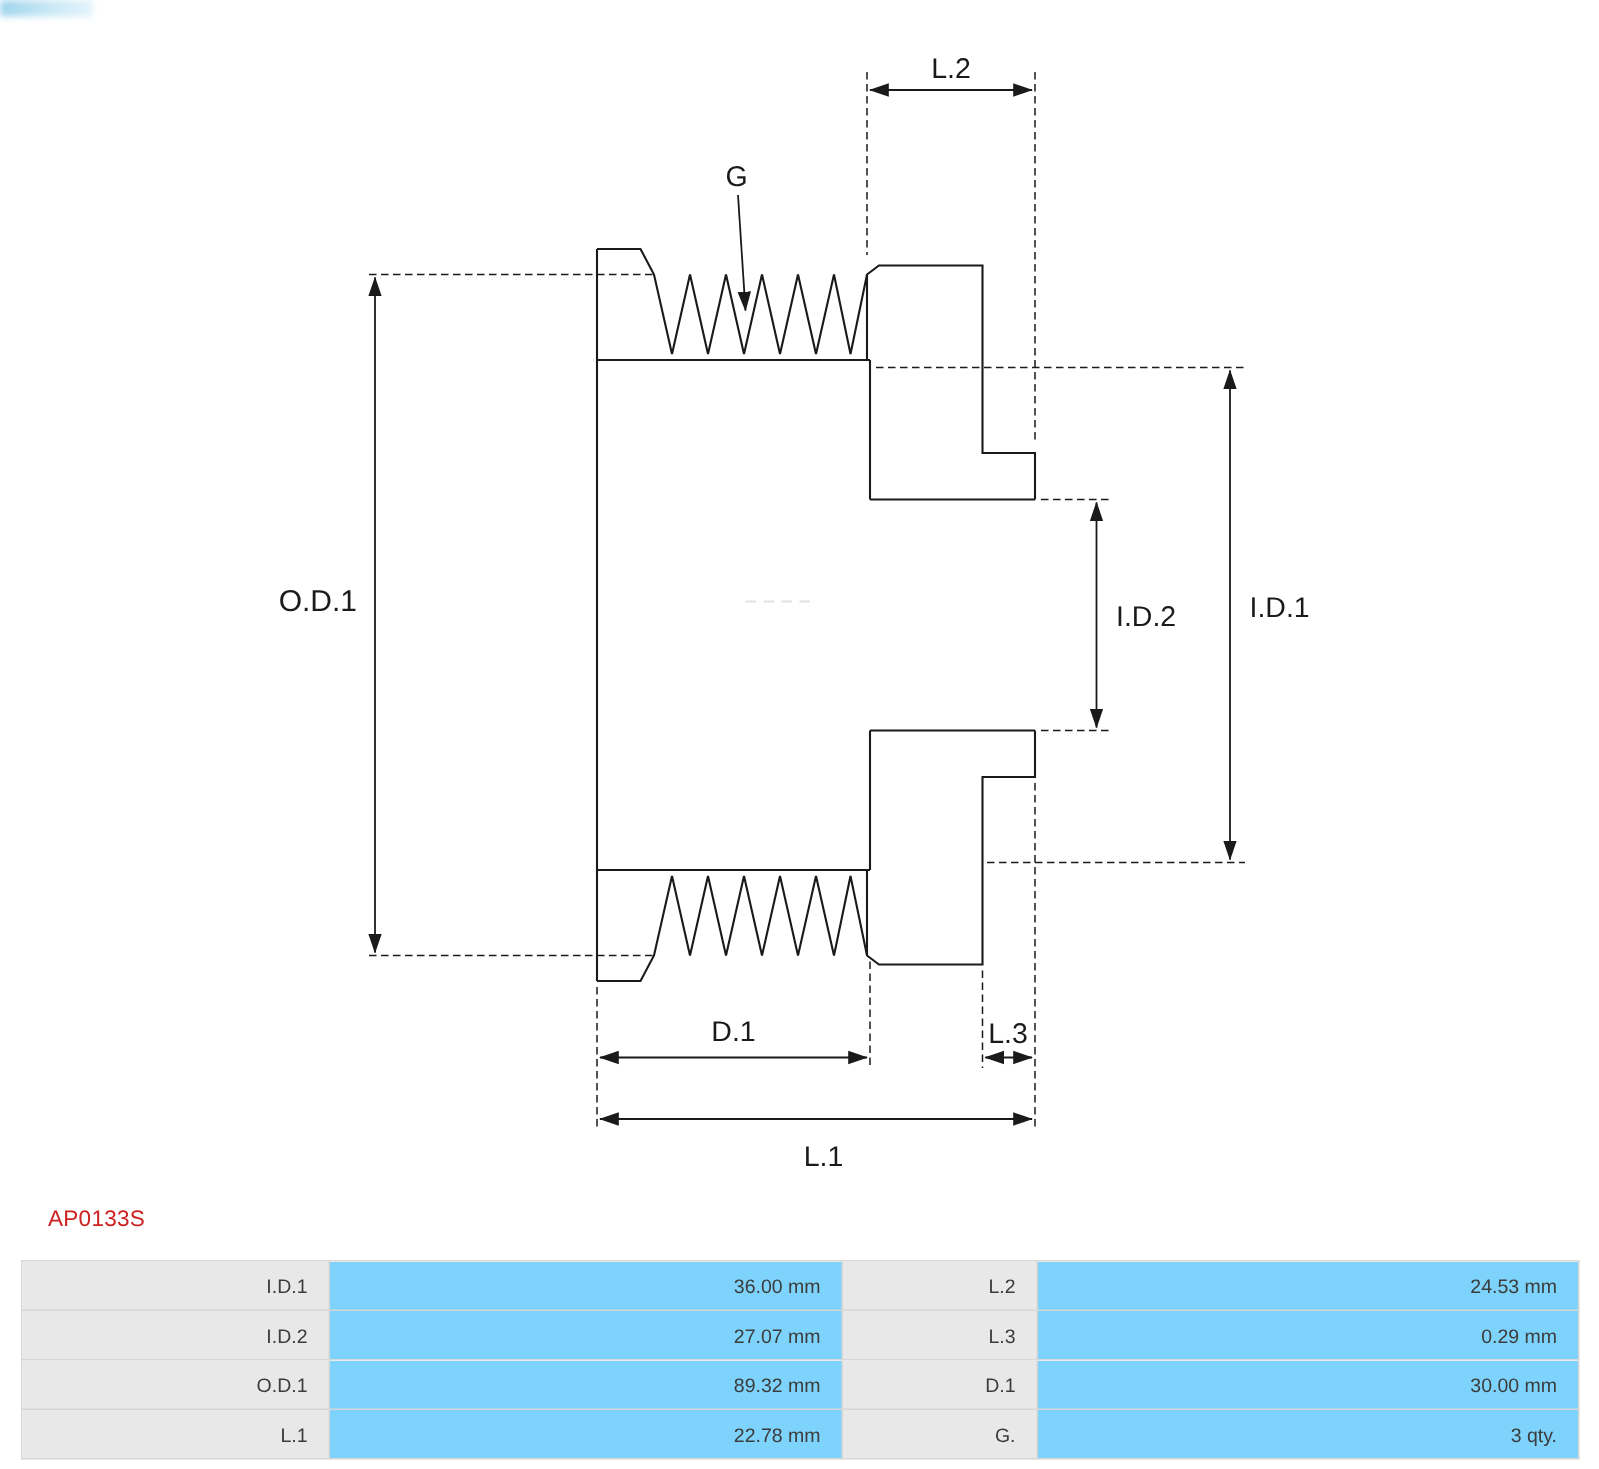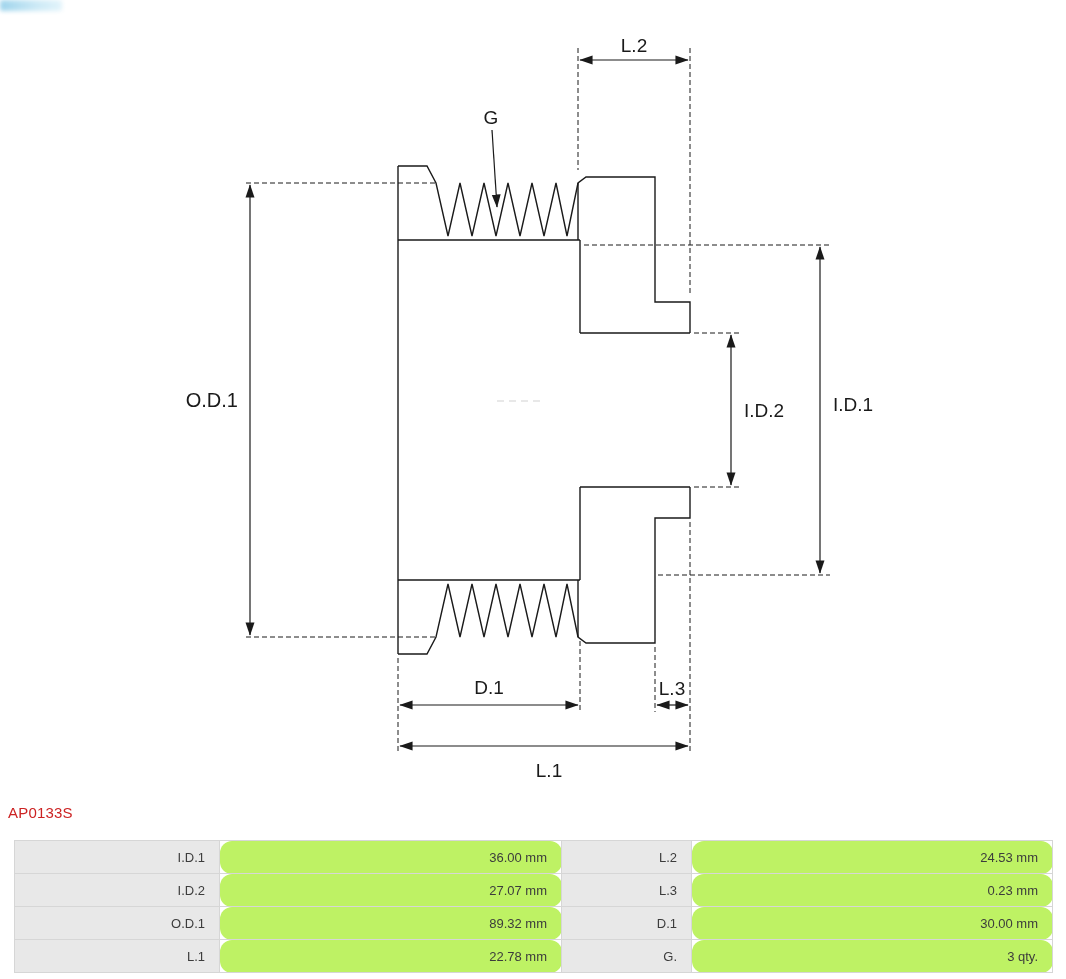--- a/index.html
+++ b/index.html
@@ -8,36 +8,36 @@
   .logo-blur {
     position:absolute; top:0; left:0; width:62px; height:11px;
     background:linear-gradient(90deg,#9fd4ec,#cdeaf6 60%,#e3f4fb);
     filter:blur(2px); border-radius:2px;
   }
 
   .drawing { position:absolute; top:0; left:0; }
   .drawing text { fill:#1a1a1a; font-family:"Liberation Sans", sans-serif; }
 
   .part-number {
-    position:absolute; top:804px; left:8px;
+    position:absolute; top:804px; left:32px;
     font-size:15px; color:#cc2222; letter-spacing:.2px;
   }
 
   table.spec-table {
     position:absolute; top:840px; left:14px; width:1038px;
     border-collapse:collapse; font-size:13px; color:#3c3c3c;
     table-layout:fixed;
   }
   table.spec-table td {
     border:1px solid #d6d6d6; height:32px;
     padding:0 14px 0 6px; text-align:right; vertical-align:middle;
     overflow:hidden; white-space:nowrap;
   }
   td.lbl { background:#e8e8e8; }
-  td.val { background:#bef264;border-radius:12px; }
+  td.val { background:#7dd3fc; }
 </style>
 </head>
 <body>
 
 <div class="page">
 
   <div class="logo-blur"></div>
 
   <svg class="drawing" width="1066" height="800" viewBox="0 0 1066 800">
     <defs>
@@ -106,21 +106,21 @@
       <tr>
         <td class="lbl">I.D.1</td>
         <td class="val">36.00 mm</td>
         <td class="lbl">L.2</td>
         <td class="val">24.53 mm</td>
       </tr>
       <tr>
         <td class="lbl">I.D.2</td>
         <td class="val">27.07 mm</td>
         <td class="lbl">L.3</td>
-        <td class="val">0.23 mm</td>
+        <td class="val">0.29 mm</td>
       </tr>
       <tr>
         <td class="lbl">O.D.1</td>
         <td class="val">89.32 mm</td>
         <td class="lbl">D.1</td>
         <td class="val">30.00 mm</td>
       </tr>
       <tr>
         <td class="lbl">L.1</td>
         <td class="val">22.78 mm</td>

